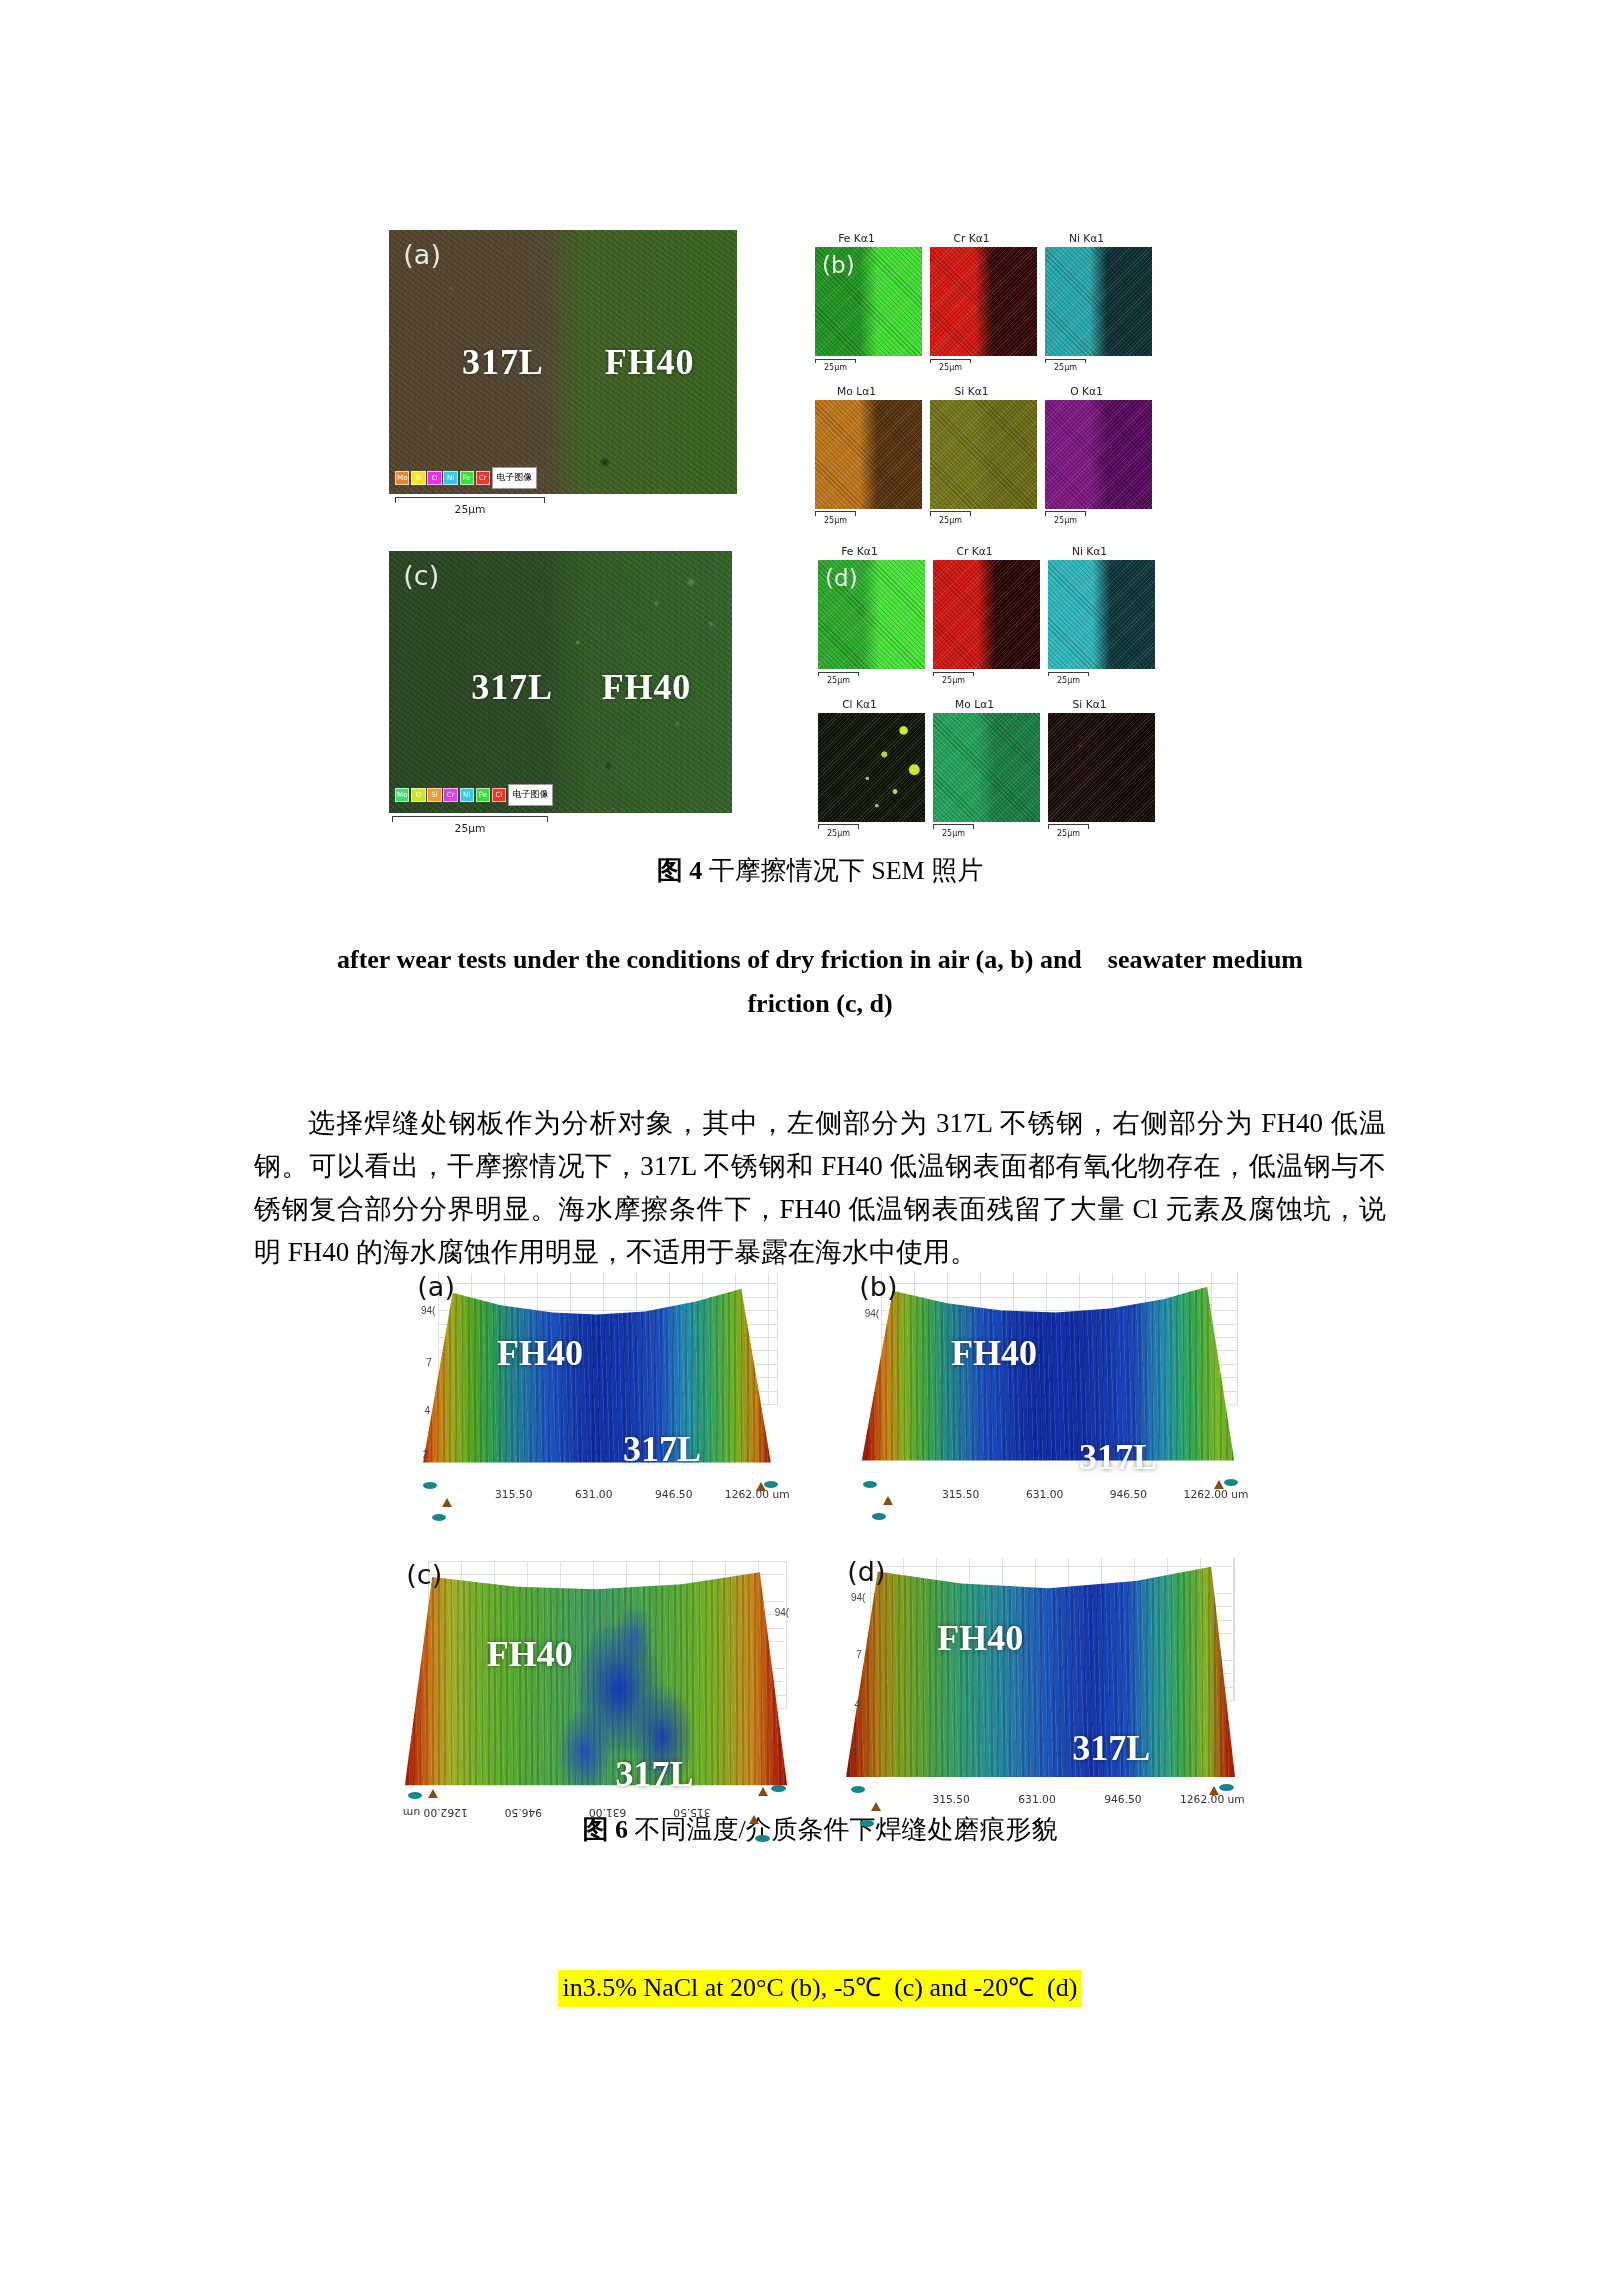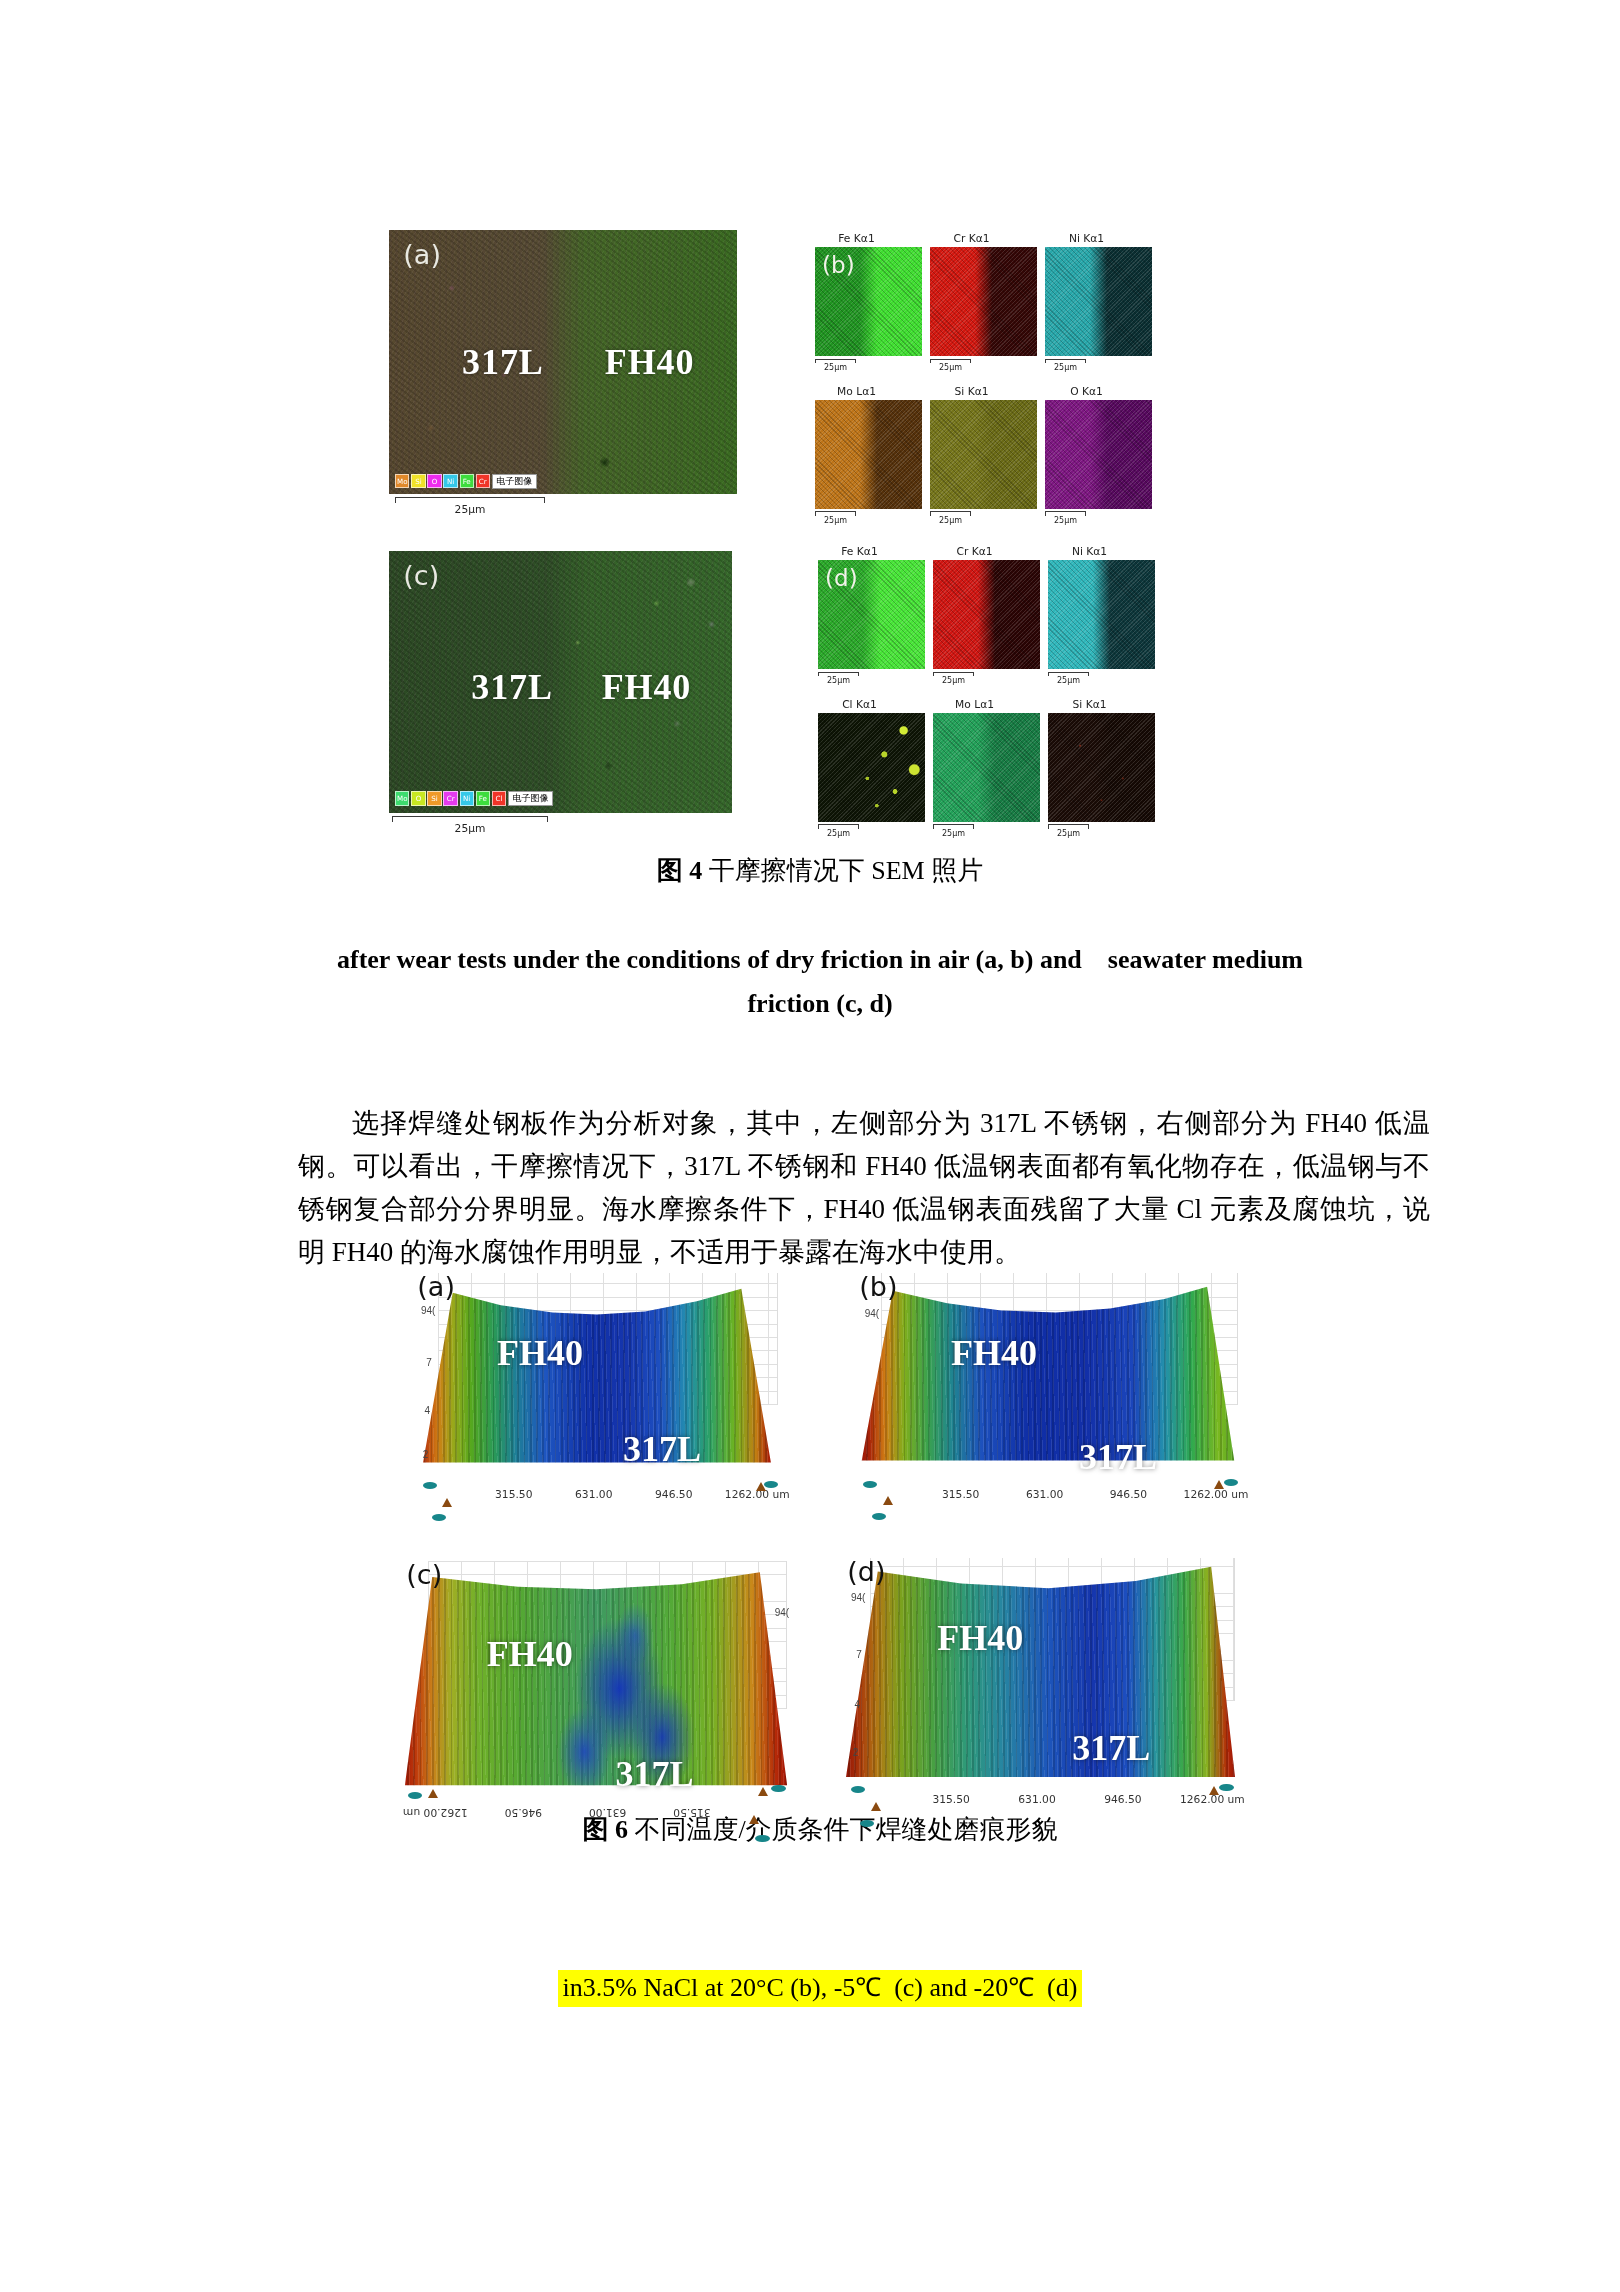--- a/index.html
+++ b/index.html
@@ -33,21 +33,21 @@
       radial-gradient(circle 6.2px at 64% 82%, rgba(20,40,15,.6), rgba(0,0,0,0) 70%),
       radial-gradient(circle 3.6px at 55% 35%, rgba(170,220,110,.5), rgba(0,0,0,0) 70%); }
   .sem-tag { position:absolute; top:9px; left:14.3px; color:#e9e9e2; font-size:27px;
              font-family:"DejaVu Sans", sans-serif; }
   .sem-lab { position:absolute; color:#fff; font-weight:bold; font-size:36px;
              letter-spacing:0.9px; text-shadow:0 0 4.5px rgba(0,0,0,.45); }
   .legend { position:absolute; left:6.2px; display:flex; gap:1.8px; align-items:center; }
   .lg-box { width:14.3px; height:14.3px; display:flex; align-items:center; justify-content:center;
             font-size:7.1px; color:#fff; font-family:"DejaVu Sans", sans-serif;
             border:0.9px solid rgba(255,255,255,.65); }
-  .lg-elec { height:15px; background:#fff; color:#000; font-size:9px; padding:0 3.6px;
+  .lg-elec { height:22px; background:#fff; color:#000; font-size:9px; padding:0 3.6px;
              display:flex; align-items:center; font-family:"DejaVu Sans", sans-serif;
              border:0.9px solid #999; }
   .bracket { height:6.2px; border-top:1.8px solid #3a3a3a; border-left:1.8px solid #3a3a3a;
              border-right:1.8px solid #3a3a3a; }
   .sb-label { font-size:10.7px; color:#222; font-family:"DejaVu Sans", sans-serif; text-align:center; }
 
   
   .edsgrid { position:absolute; display:grid; grid-template-columns:repeat(3,107px);
              column-gap:8px; }
   .eds-cell { width:83px; position:relative; }
@@ -77,21 +77,21 @@
   .eds-scale .bracket { height:4.5px; border-top-width:1.3px; border-left-width:1.3px; border-right-width:1.3px; }
   .eds-scale .sb-label { font-size:8px; }
 
   
   .cap-center { position:absolute; left:232px; width:1176px; text-align:center; white-space:pre-wrap; }
   .cap-cn { font-size:26px; }
   .cap-cn b { font-weight:bold; }
   .cap-en { font-size:26px; font-weight:bold; }
   .cap-en6 { font-size:26px; }
   .para { position:absolute; left:254px; width:1132px; font-size:27px; line-height:43px;
-          text-align:justify; text-indent:2em;margin-left:44px; }
+          text-align:justify; text-indent:2em; }
   .hl { padding:2.7px 4.5px 4.5px 4.5px; }
 
   
   .surf-wrap { position:absolute; }
   .surf-tag { position:absolute; left:5.3px; top:0; font-size:27px; color:#111;
               font-family:"DejaVu Sans", sans-serif; z-index:4; }
   .mesh { position:absolute; left:7%; right:1%; top:1.8px; height:52%; opacity:.55;
     background-image:
       repeating-linear-gradient(90deg, #c6c6c6 0 0.9px, rgba(0,0,0,0) 0.9px 33px),
       repeating-linear-gradient(0deg, #c6c6c6 0 0.9px, rgba(0,0,0,0) 0.9px 13.4px);

